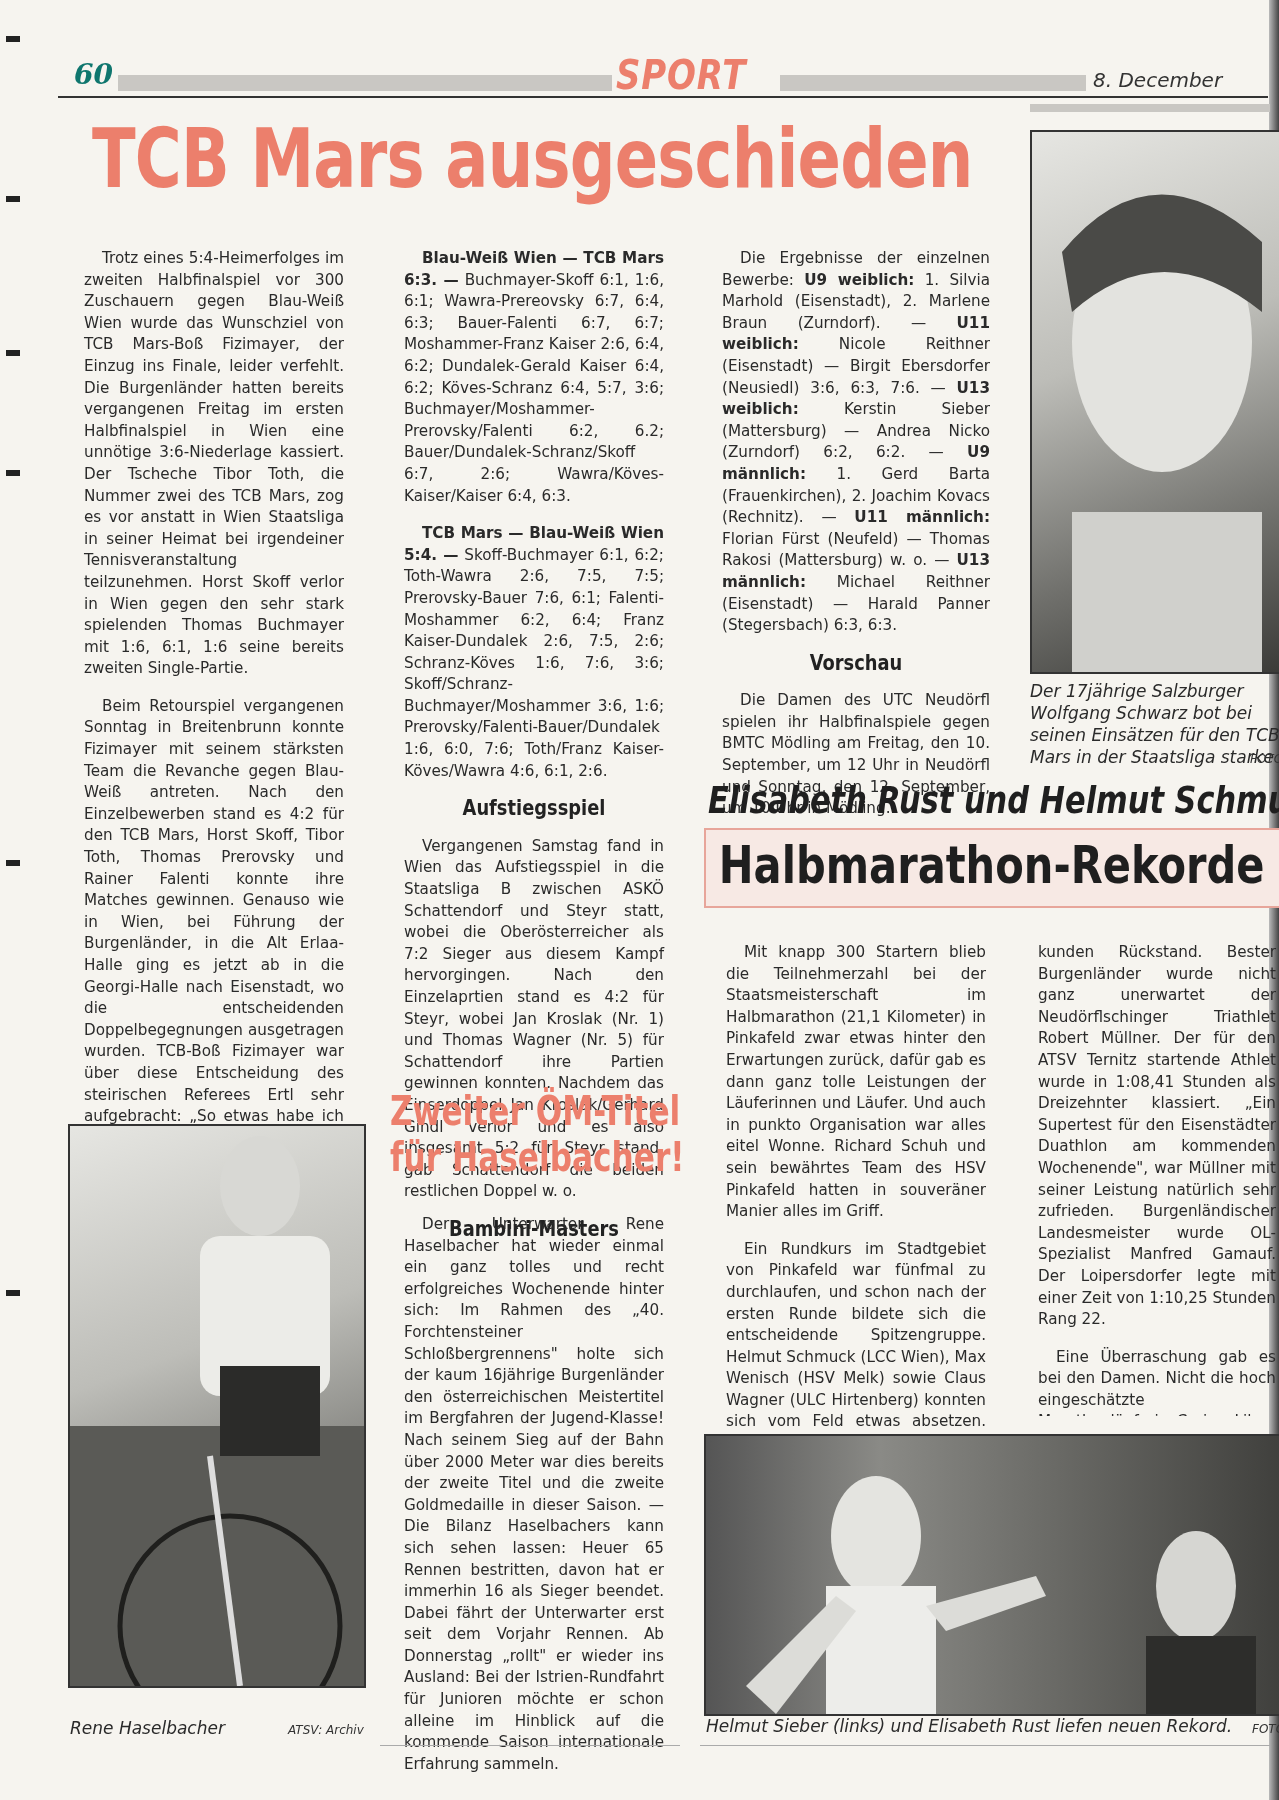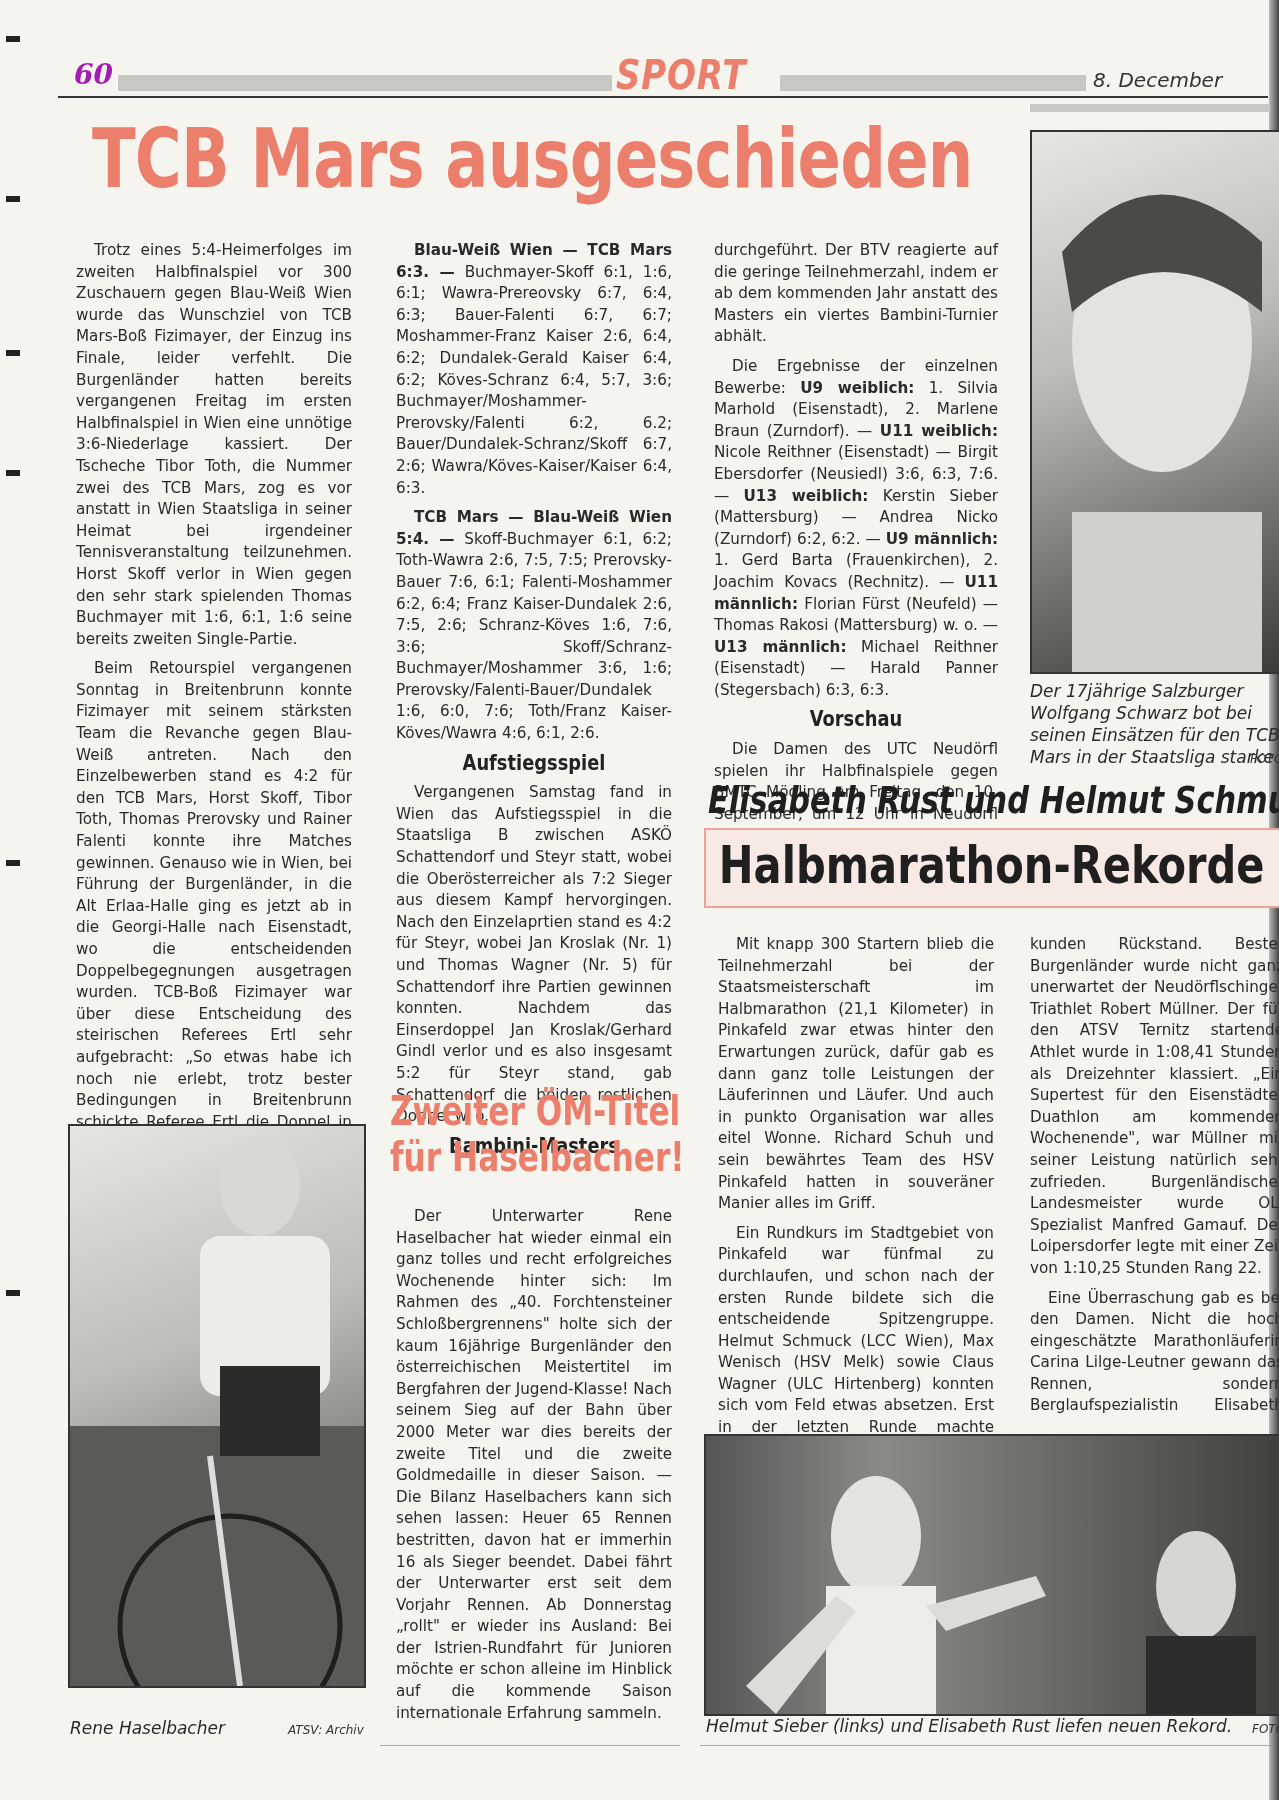--- a/index.html
+++ b/index.html
@@ -1,28 +1,28 @@
 <!DOCTYPE html>
 <html><head>
 <meta charset="utf-8">
 <style>
   html, body { margin:0; padding:0; }
   body { width:1279px; height:1800px; background:#f6f4ef; position:relative; overflow:hidden;
          font-family:"DejaVu Sans", sans-serif; color:#2a2a2a; }
   .abs { position:absolute; }
   
-  .pagenum { left:74px; top:58px; font-family:"DejaVu Serif", serif; font-style:italic; font-weight:bold; font-size:28px; color:#a21caf; }
+  .pagenum { left:74px; top:58px; font-family:"DejaVu Serif", serif; font-style:italic; font-weight:bold; font-size:28px; color:#0f766e; }
   .hbar { top:75px; height:16px; background:#c9c7c3; }
   .hrule { left:58px; width:1210px; top:96px; height:2px; background:#333; }
   .section { left:616px; top:52px; font-family:"DejaVu Sans", sans-serif; font-weight:bold; font-style:italic; font-size:40px; color:#ec7f6c; letter-spacing:1px; transform:scaleX(0.85); transform-origin:left; }
   .dateline { left:1093px; top:68px; font-style:italic; font-size:20px; color:#333; }
   .edge { right:0; top:0; width:10px; height:1800px; background:linear-gradient(to right,#bbb,#444); }
   .headline { left:92px; top:118px; font-family:"DejaVu Sans", sans-serif; font-weight:bold; font-size:82px; color:#ec7f6c; letter-spacing:-1px; transform:scaleX(0.78); transform-origin:left; white-space:nowrap; line-height:1; }
   .col { font-size:15.2px; line-height:21.6px; text-align:justify; hyphens:manual; }
-  .col p { margin:8px; text-indent:18px; }
+  .col p { margin:16px; text-indent:18px; }
   .col p.noind { text-indent:0; }
   .subhead { font-family:"DejaVu Sans", sans-serif; font-weight:bold; font-size:21px; text-align:center; margin:6px 0 4px; transform:scaleX(0.85); color:#222; }
   .byline { text-align:right; font-weight:bold; }
   .photo { border:2px solid #333; background:linear-gradient(160deg,#e6e6e2 0%,#bdbdb8 40%,#6f6f6b 75%,#3b3b38 100%); }
   .caption { font-style:italic; font-size:17px; color:#2a2a2a; }
   .credit { font-style:italic; font-size:12px; color:#333; }
   .red-head { font-family:"DejaVu Sans", sans-serif; font-weight:bold; color:#ec7f6c; font-size:40px; line-height:46px; transform:scaleX(0.78); transform-origin:left; white-space:nowrap; }
   .black-head { font-family:"DejaVu Sans", sans-serif; font-weight:bold; font-style:italic; font-size:38px; color:#1f1f1f; transform:scaleX(0.8); transform-origin:left; white-space:nowrap; }
   .box-head { border:2px solid #e7a59a; background:#f7e9e4; }
   .box-head span { display:block; font-family:"DejaVu Sans", sans-serif; font-weight:bold; font-size:52px; color:#1f1f1f; transform:scaleX(0.8); transform-origin:left; white-space:nowrap; line-height:70px; padding-left:16px; }
@@ -79,21 +79,20 @@
 </div>
 
 <div class="abs red-head" style="left:390px;top:1088px;">Zweiter ÖM-Titel</div>
 <div class="abs red-head" style="left:390px;top:1134px;">für Haselbacher!</div>
 <div class="abs col" style="left:388px;top:1198px;width:292px;">
   <p>Der Unterwarter Rene Haselbacher hat wieder einmal ein ganz tolles und recht erfolgreiches Wochenende hinter sich: Im Rahmen des „40. Forchtensteiner Schloßbergrennens" holte sich der kaum 16jährige Burgenländer den österreichischen Meistertitel im Bergfahren der Jugend-Klasse! Nach seinem Sieg auf der Bahn über 2000 Meter war dies bereits der zweite Titel und die zweite Goldmedaille in dieser Saison. — Die Bilanz Haselbachers kann sich sehen lassen: Heuer 65 Rennen bestritten, davon hat er immerhin 16 als Sieger beendet. Dabei fährt der Unterwarter erst seit dem Vorjahr Rennen. Ab Donnerstag „rollt" er wieder ins Ausland: Bei der Istrien-Rundfahrt für Junioren möchte er schon alleine im Hinblick auf die kommende Saison internationale Erfahrung sammeln.</p>
 </div>
 <div class="abs rule-bottom" style="left:380px;top:1745px;width:300px;"></div>
 
 <div class="abs col" style="left:706px;top:232px;width:300px;">
-  <p class="noind">durchgeführt. Der BTV reagierte auf die geringe Teilnehmerzahl, indem er ab dem kommenden Jahr anstatt des Masters ein viertes Bambini-Turnier abhält.</p>
   <p><span>Die Ergebnisse der einzelnen Bewerbe: </span><b>U9 weiblich:</b><span> 1. Silvia Marhold (Eisenstadt), 2. Marlene Braun (Zurndorf). — </span><b>U11 weiblich:</b><span> Nicole Reithner (Eisenstadt) — Birgit Ebersdorfer (Neusiedl) 3:6, 6:3, 7:6. — </span><b>U13 weiblich:</b><span> Kerstin Sieber (Mattersburg) — Andrea Nicko (Zurndorf) 6:2, 6:2. — </span><b>U9 männlich:</b><span> 1. Gerd Barta (Frauenkirchen), 2. Joachim Kovacs (Rechnitz). — </span><b>U11 männlich:</b><span> Florian Fürst (Neufeld) — Thomas Rakosi (Mattersburg) w. o. — </span><b>U13 männlich:</b><span> Michael Reithner (Eisenstadt) — Harald Panner (Stegersbach) 6:3, 6:3.</span></p>
   <div class="subhead">Vorschau</div>
   <p>Die Damen des UTC Neudörfl spielen ihr Halbfinalspiele gegen BMTC Mödling am Freitag, den 10. September, um 12 Uhr in Neudörfl und Sonntag, den 12. September, um 10 Uhr in Mödling.</p>
   <div class="byline">Ernst Grass</div>
 </div>
 
 <div class="abs photo" style="left:1030px;top:130px;width:250px;height:540px;">
   <svg width="250" height="540">
     <ellipse cx="130" cy="210" rx="90" ry="130" fill="#e3e3df"></ellipse>
     <path d="M30 120 Q120 10 230 110 L230 180 Q130 100 40 180 Z" fill="#4a4a47"></path>

